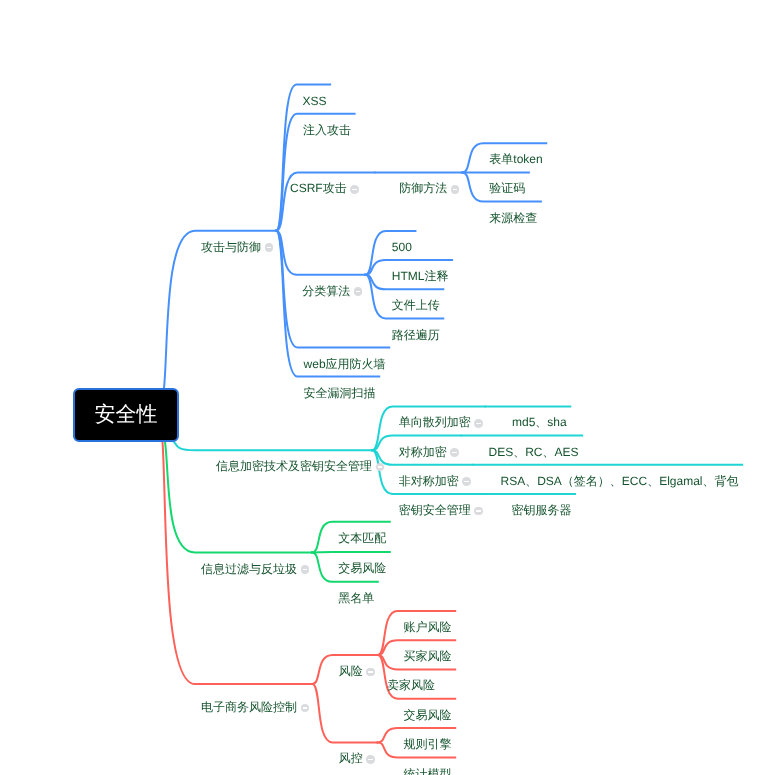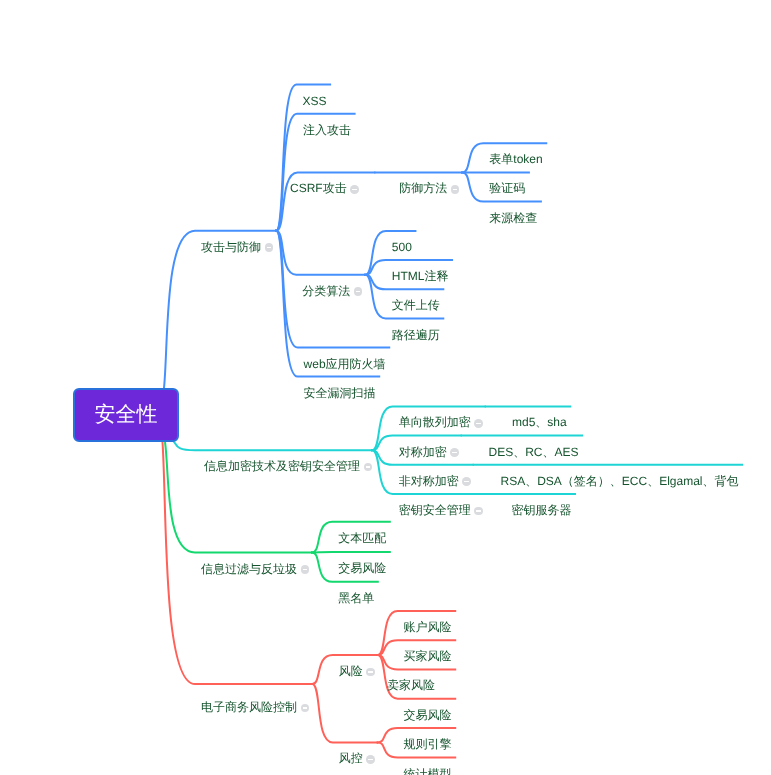--- a/index.html
+++ b/index.html
@@ -53,31 +53,31 @@
       <path d="M311 552.5L312.2 552.5C321.59999999999997 552.5,315 581.8,332.2 581.8L378.8 581.8" fill="none" stroke="#12d86e" stroke-width="2" stroke-linecap="butt" stroke-linejoin="round"></path>
       <path d="M311 684.1L312.2 684.1C321.835 684.1,315.07 655,332.7 655L377.9 655" fill="none" stroke="#ff6058" stroke-width="2" stroke-linecap="butt" stroke-linejoin="round"></path>
       <path d="M311 684.1L312.2 684.1C321.835 684.1,315.07 742.4,332.7 742.4L377.9 742.4" fill="none" stroke="#ff6058" stroke-width="2" stroke-linecap="butt" stroke-linejoin="round"></path>
       <path d="M376.7 655L377.9 655C387.159 655,380.65799999999996 610.9,397.6 610.9L456.20000000000005 610.9" fill="none" stroke="#ff6058" stroke-width="2" stroke-linecap="butt" stroke-linejoin="round"></path>
       <path d="M376.7 655L377.9 655C387.159 655,380.65799999999996 640.2,397.6 640.2L456.20000000000005 640.2" fill="none" stroke="#ff6058" stroke-width="2" stroke-linecap="butt" stroke-linejoin="round"></path>
       <path d="M376.7 655L377.9 655C387.159 655,380.65799999999996 669.4,397.6 669.4L456.20000000000005 669.4" fill="none" stroke="#ff6058" stroke-width="2" stroke-linecap="butt" stroke-linejoin="round"></path>
       <path d="M376.7 655L377.9 655C387.159 655,380.65799999999996 698.7,397.6 698.7L456.20000000000005 698.7" fill="none" stroke="#ff6058" stroke-width="2" stroke-linecap="butt" stroke-linejoin="round"></path>
       <path d="M376.7 742.4L377.9 742.4C387.159 742.4,380.65799999999996 728.1,397.6 728.1L456.20000000000005 728.1" fill="none" stroke="#ff6058" stroke-width="2" stroke-linecap="butt" stroke-linejoin="round"></path>
       <path d="M376.7 742.4L377.9 742.4C387.159 742.4,380.65799999999996 757.6,397.6 757.6L456.20000000000005 757.6" fill="none" stroke="#ff6058" stroke-width="2" stroke-linecap="butt" stroke-linejoin="round"></path>
     </svg>
-  <div id="rootbox" style="left: 73px; top: 387.5px; width: 106px; height: 54px; background: #6d28d9; border-color: rgb(42, 114, 219); text-align: center;">
+  <div id="rootbox" style="left: 73px; top: 387.5px; width: 106px; height: 54px; background: #000000; border-color: rgb(42, 114, 219); text-align: center;">
     <span>安全性</span>
   </div>
   <div id="nodes">
       <div class="node" style="left: 201px; top: 213.8px; height: 15px; width: 75.2px;">
         <span class="lbl">攻击与防御</span>
         <span class="tgl" style="background: rgb(217, 219, 223); left: 63.5px; top: 5.6px;">
           <i></i>
         </span>
       </div>
-      <div class="node" style="left: 204px; top: 433.2px; height: 15px; width: 171.2px;">
+      <div class="node" style="left: 216px; top: 433.2px; height: 15px; width: 171.2px;">
         <span class="lbl">信息加密技术及密钥安全管理</span>
         <span class="tgl" style="background: rgb(217, 219, 223); left: 159.5px; top: 5.6px;">
           <i></i>
         </span>
       </div>
       <div class="node" style="left: 201px; top: 535.5px; height: 15px; width: 111.2px;">
         <span class="lbl">信息过滤与反垃圾</span>
         <span class="tgl" style="background: rgb(217, 219, 223); left: 99.5px; top: 5.6px;">
           <i></i>
         </span>

